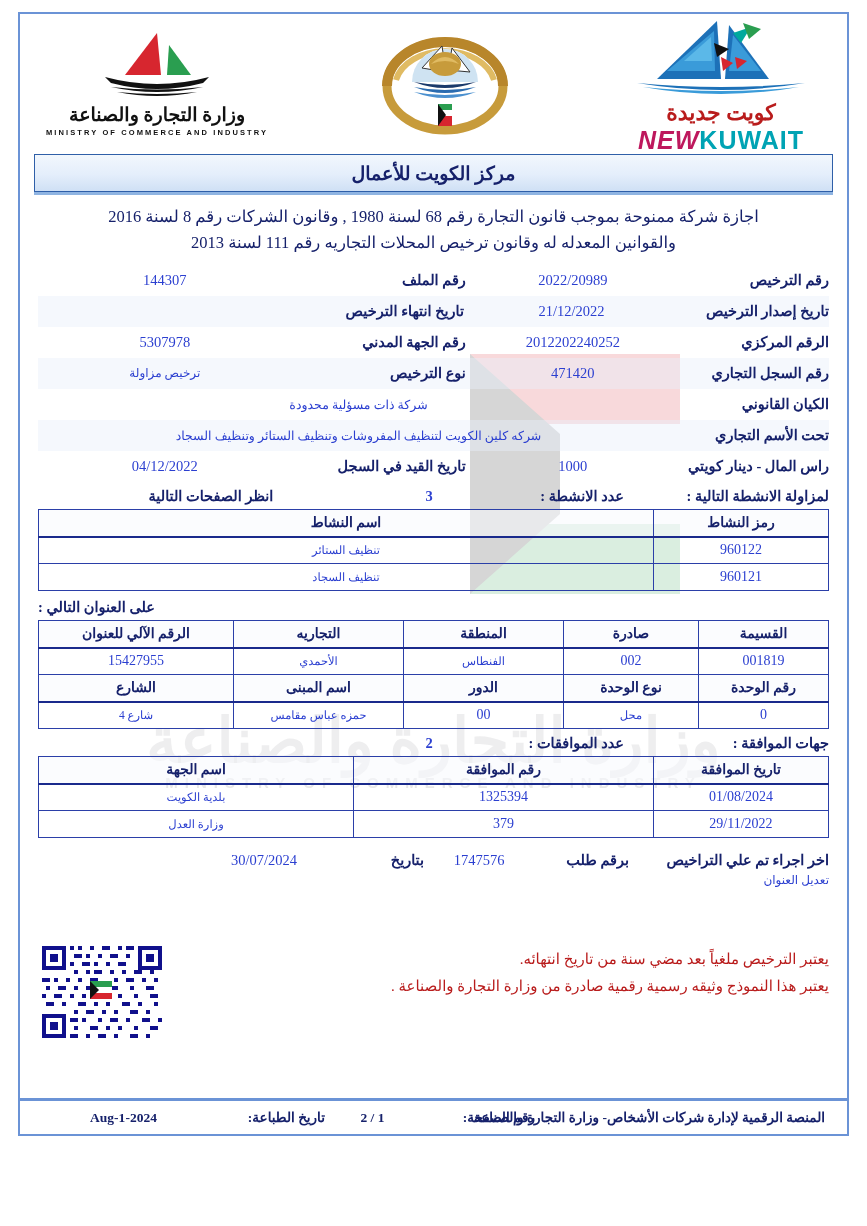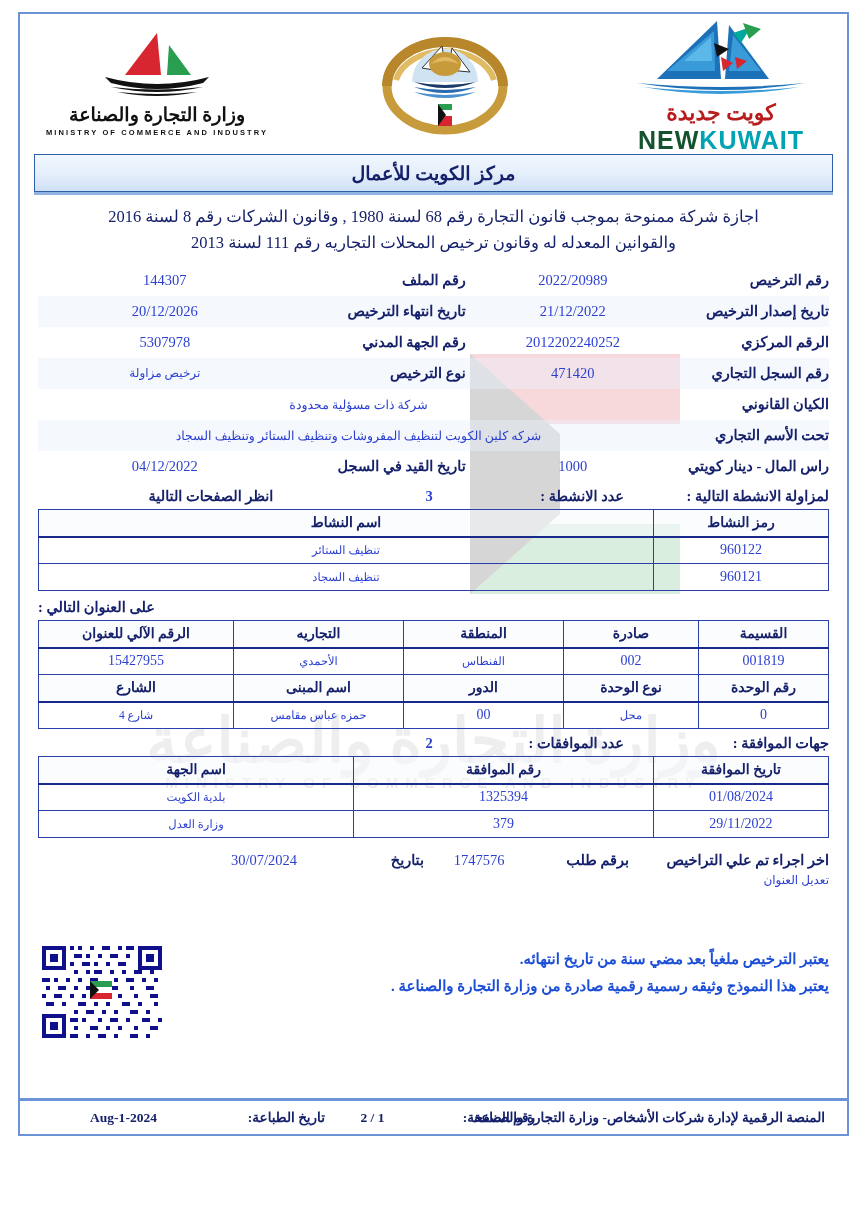--- a/index.html
+++ b/index.html
@@ -76,21 +76,21 @@
     align-items: center;
     justify-content: space-between;
     padding: 0 26px;
     z-index: 2;
   }
   .logo-block { display: flex; flex-direction: column; align-items: center; }
 
   .nk-wrap { display:flex; flex-direction:column; align-items:center; width: 200px; }
   .nk-ar { font-size: 22px; color:#b91c1c; font-weight:bold; margin-top:2px;}
   .nk-en { font-size: 25px; letter-spacing: 1px; font-family:"Liberation Sans", sans-serif; font-weight: bold; }
-  .nk-en span.b { color:#14532d; }
+  .nk-en span.b { color:#be185d;font-style:italic; }
   .nk-en span.c { color:#00a3b4; }
 
   .moci-ar { font-size: 19px; font-weight: bold; color:#111111; direction: rtl; margin-top: 4px;}
   .moci-en { font-size: 7.5px; letter-spacing: 2.1px; color:#111111; font-family:"Liberation Sans", sans-serif; font-weight:bold; margin-top:2px; }
 
   
   .title-bar {
     position: relative;
     margin: 0 14px;
     height: 38px;
@@ -184,21 +184,21 @@
   .la-lbl { font-weight: bold; color:#16216b; white-space: nowrap; }
   .la-val { color:#2b3fd0; white-space: nowrap; }
   .la-sub { margin: 4px 18px 0 18px; font-size: 12px; color:#2b3fd0; text-align: right; position: relative; z-index: 2; }
 
   
   .notes-area {
     position: relative; z-index: 2;
     margin: 52px 18px 0 18px;
     display: flex; align-items: flex-start; justify-content: space-between;
   }
-  .notes { text-align: right; font-size: 15px; line-height: 1.8; font-weight: bold; color:#1d4ed8; padding-top: 6px; flex:1; padding-left: 40px;}
+  .notes { text-align: right; font-size: 15px; line-height: 1.8; font-weight: normal; color:#b91c1c; padding-top: 6px; flex:1; padding-left: 40px;}
   .qr-wrap { width: 128px; height: 104px; position: relative; }
   .qr-flag { position:absolute; left: 50px; top: 40px; width: 26px; height: 20px; }
 
   
   .footer-bar {
     position: absolute;
     left: 0; right: 0; bottom: 0;
     height: 36px;
     border-top: 3px solid #6b93d6;
     display: flex; align-items: center;
@@ -300,21 +300,20 @@
       <div class="lbl c-lbl1">رقم الترخيص</div>
       <div class="val c-val1">2022/20989</div>
       <div class="lbl c-lbl2">رقم الملف</div>
       <div class="val c-val2">144307</div>
     </div>
 
     <div class="frow alt">
       <div class="lbl c-lbl1">تاريخ إصدار الترخيص</div>
       <div class="val c-val1">21/12/2022</div>
       <div class="lbl c-lbl2">تاريخ انتهاء الترخيص</div>
-      <div class="val c-val2">20/12/2026</div>
     </div>
 
     <div class="frow">
       <div class="lbl c-lbl1">الرقم المركزي</div>
       <div class="val c-val1">2012202240252</div>
       <div class="lbl c-lbl2">رقم الجهة المدني</div>
       <div class="val c-val2">5307978</div>
     </div>
 
     <div class="frow alt">

